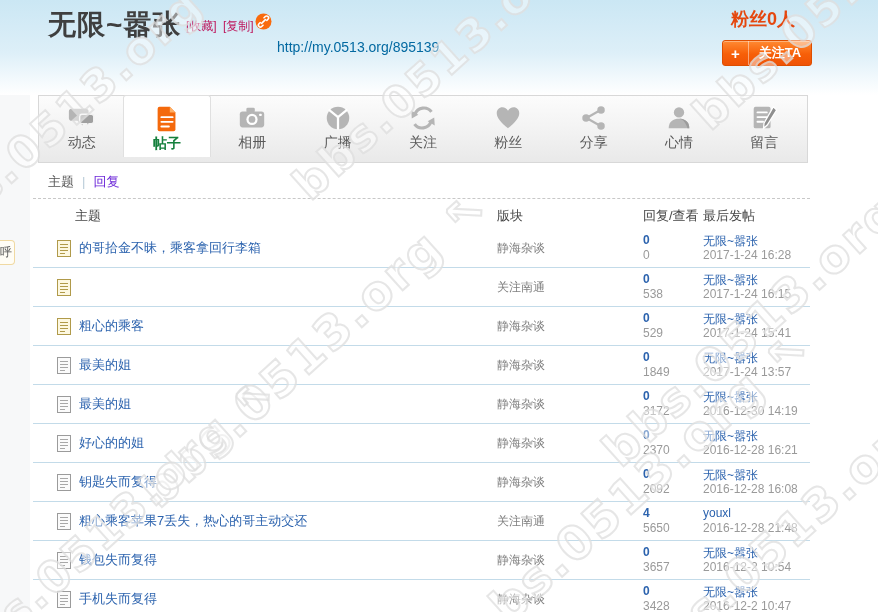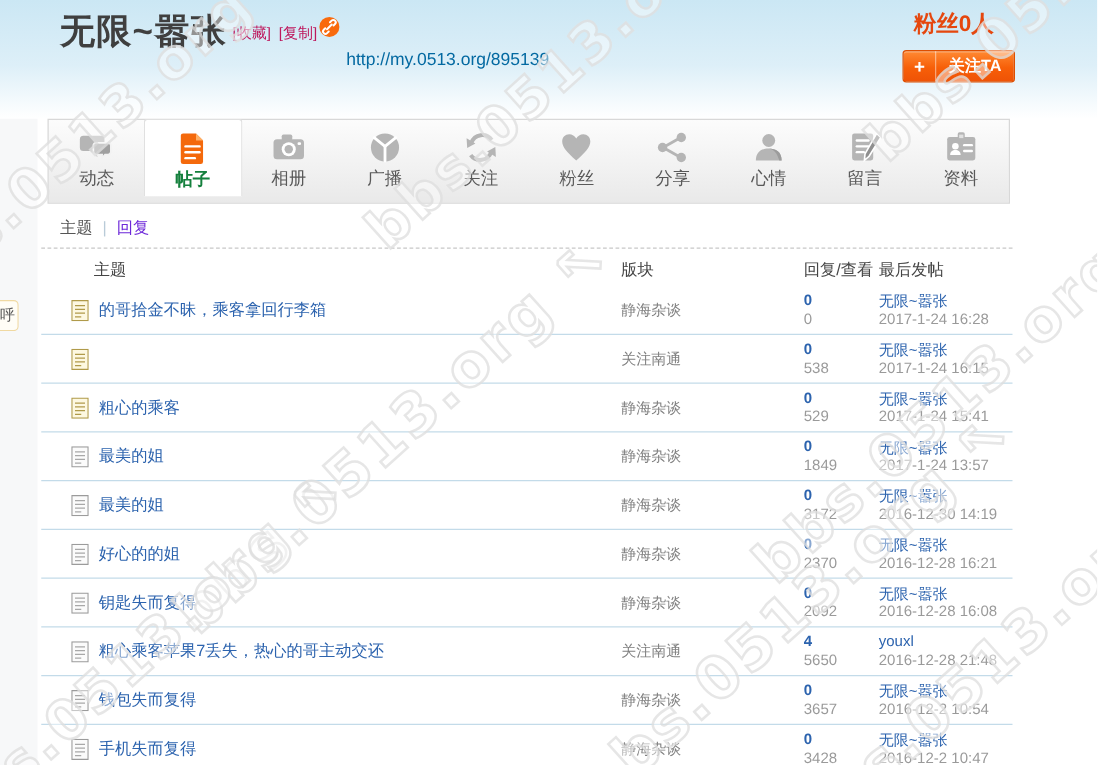--- a/index.html
+++ b/index.html
@@ -183,34 +183,20 @@
             <rect x="5" y="4" width="18" height="23" rx="2" fill="#b5b5b5"></rect>
             <g stroke="#fff" stroke-width="2" stroke-linecap="round">
               <line x1="9" y1="10" x2="19" y2="10"></line>
               <line x1="9" y1="15" x2="19" y2="15"></line>
               <line x1="9" y1="20" x2="15" y2="20"></line>
             </g>
             <polygon fill="#8f8f8f" stroke="#fff" stroke-width="1.4" points="26,4 29.5,7.5 19.5,23.5 15.5,27 16,21.5"></polygon>
           </svg></span>
     <span class="tlabel">留言</span>
   </div>
-      <div class="tab">
-    <span class="ticon"><svg viewBox="0 0 32 32">
-            <rect x="13" y="3" width="6" height="6" rx="1.5" fill="#b5b5b5"></rect>
-            <rect x="4" y="7" width="24" height="20" rx="2" fill="#b5b5b5"></rect>
-            <rect x="14.2" y="5" width="3.6" height="3" fill="#fff" opacity=".6"></rect>
-            <circle cx="11" cy="15" r="2.8" fill="#fff"></circle>
-            <path fill="#fff" d="M6.5 22.5c0-3 2-4.4 4.5-4.4s4.5 1.4 4.5 4.4z"></path>
-            <g stroke="#fff" stroke-width="2" stroke-linecap="round">
-              <line x1="18.5" y1="14" x2="25" y2="14"></line>
-              <line x1="18.5" y1="19" x2="25" y2="19"></line>
-            </g>
-          </svg></span>
-    <span class="tlabel">资料</span>
-  </div>
     </div>
 
   <div class="subnav">
     <span>主题</span><span class="sep">|</span><span class="reply-link">回复</span>
   </div>
   <div class="dashed-line"></div>
 
   <div class="thead">
     <span class="h-topic">主题</span>
     <span class="h-forum">版块</span>

